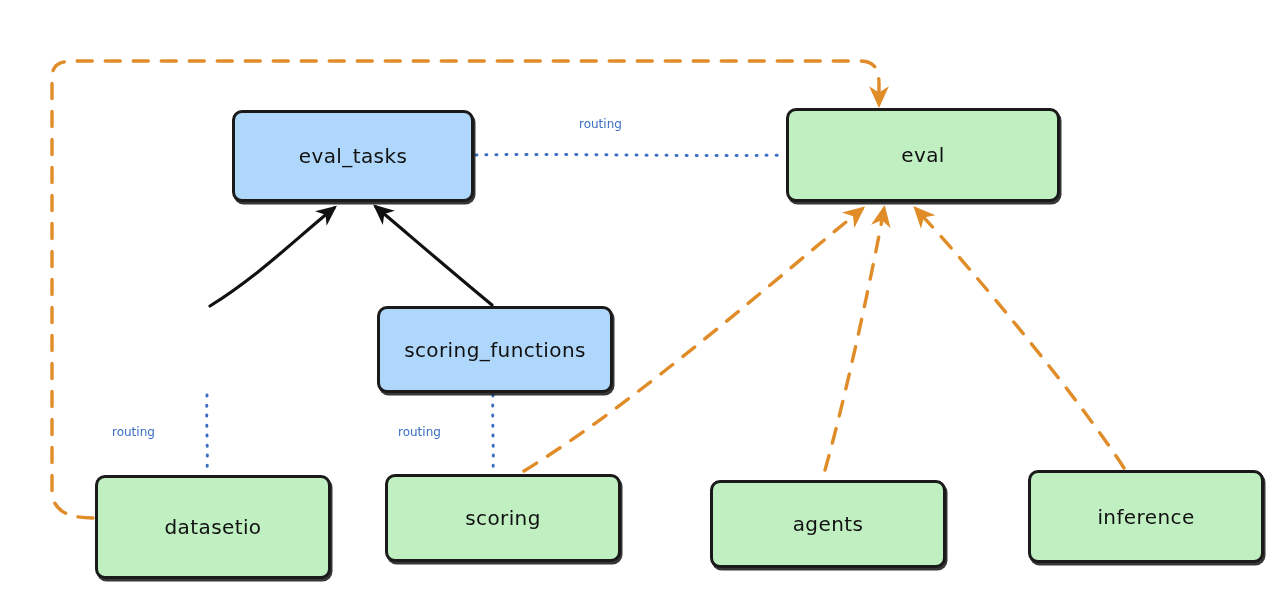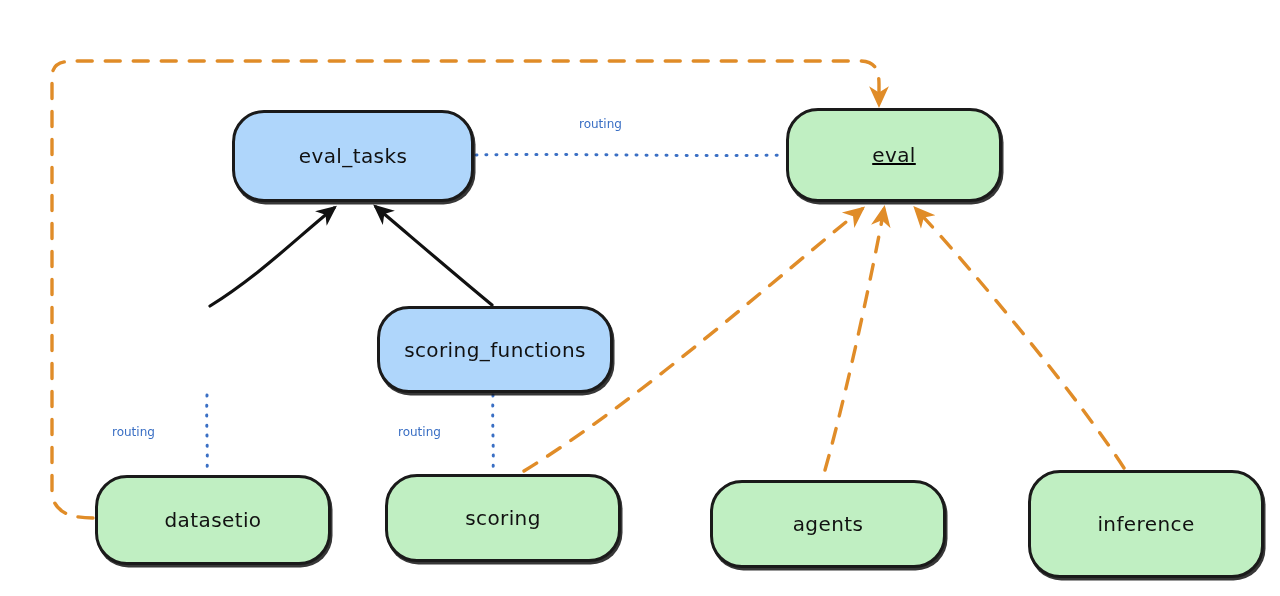--- a/index.html
+++ b/index.html
@@ -25,21 +25,21 @@
     width: 1280px;
     height: 596px;
   }
   .node {
     position: absolute;
     box-sizing: border-box;
     display: flex;
     align-items: center;
     justify-content: center;
     border: 3px solid #1a1a1a;
-    border-radius: 32px;
+    border-radius: 10px;
     box-shadow: 1.5px 2.5px 0 0 rgba(20,20,20,0.85);
   }
   .node-api {
     background: #afd6fb;
   }
   .node-provider {
     background: #c0efc2;
   }
   .node-label {
     font-family: "DejaVu Sans", sans-serif;
@@ -107,42 +107,42 @@
 
     <g>
       <path d="M 1124 468 C 1080 400, 975 272, 916 209" fill="none" stroke="#e08c28" stroke-width="3.4" stroke-linecap="round" stroke-dasharray="15 13" marker-end="url(#arrow-orange)"></path>
     </g>
   </svg>
 
   <div class="node node-api" style="left:232px; top:110px; width:242px; height:92px;">
     <span class="node-label">eval_tasks</span>
   </div>
 
-  <div class="node node-provider" style="left:786px; top:108px; width:216px; height:94px;text-decoration:underline;">
+  <div class="node node-provider" style="left:786px; top:108px; width:274px; height:94px;">
     <span class="node-label">eval</span>
   </div>
 
 
   <div class="node node-api" style="left:377px; top:306px; width:236px; height:87px;text-align:right;">
     <span class="node-label">scoring_functions</span>
   </div>
 
-  <div class="node node-provider" style="left:95px; top:475px; width:236px; height:90px;">
+  <div class="node node-provider" style="left:95px; top:475px; width:236px; height:104px;">
     <span class="node-label">datasetio</span>
   </div>
 
   <div class="node node-provider" style="left:385px; top:474px; width:236px; height:88px;">
     <span class="node-label">scoring</span>
   </div>
 
   <div class="node node-provider" style="left:710px; top:480px; width:236px; height:88px;">
     <span class="node-label">agents</span>
   </div>
 
-  <div class="node node-provider" style="left:1028px; top:470px; width:236px; height:108px;">
+  <div class="node node-provider" style="left:1028px; top:470px; width:236px; height:93px;">
     <span class="node-label">inference</span>
   </div>
 
   <div class="edge-label" style="left:579px; top:117px;">routing</div>
 
   <div class="edge-label" style="left:112px; top:425px;">routing</div>
 
   <div class="edge-label" style="left:398px; top:425px;">routing</div>
 
 </div>

